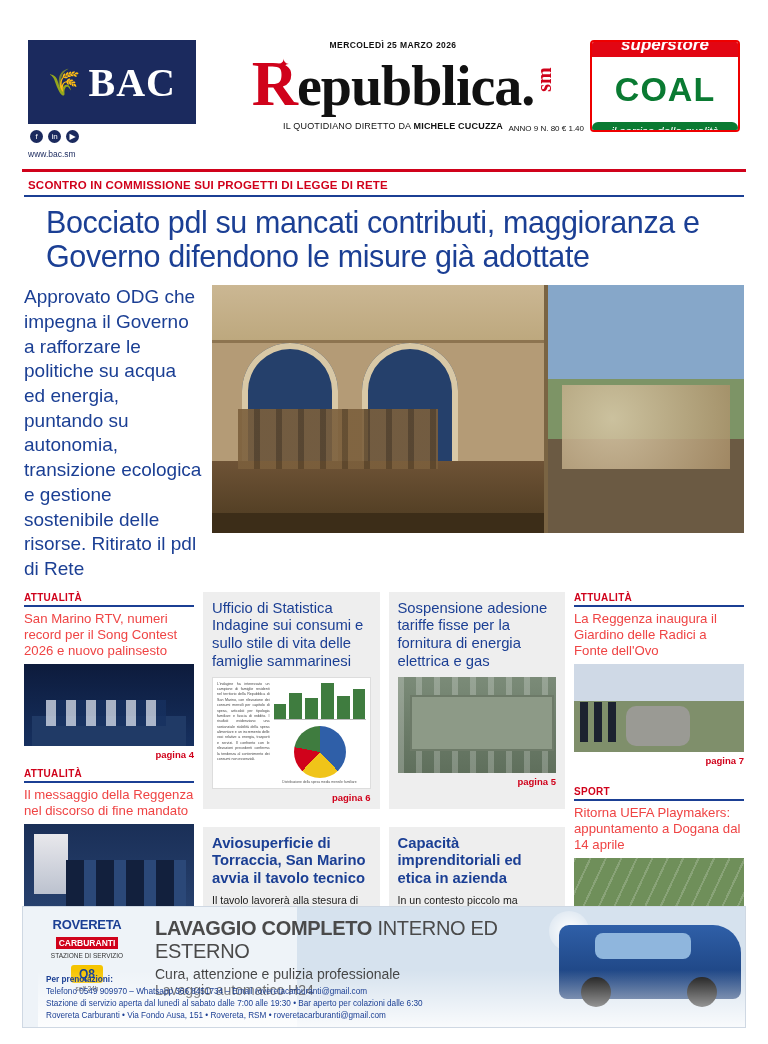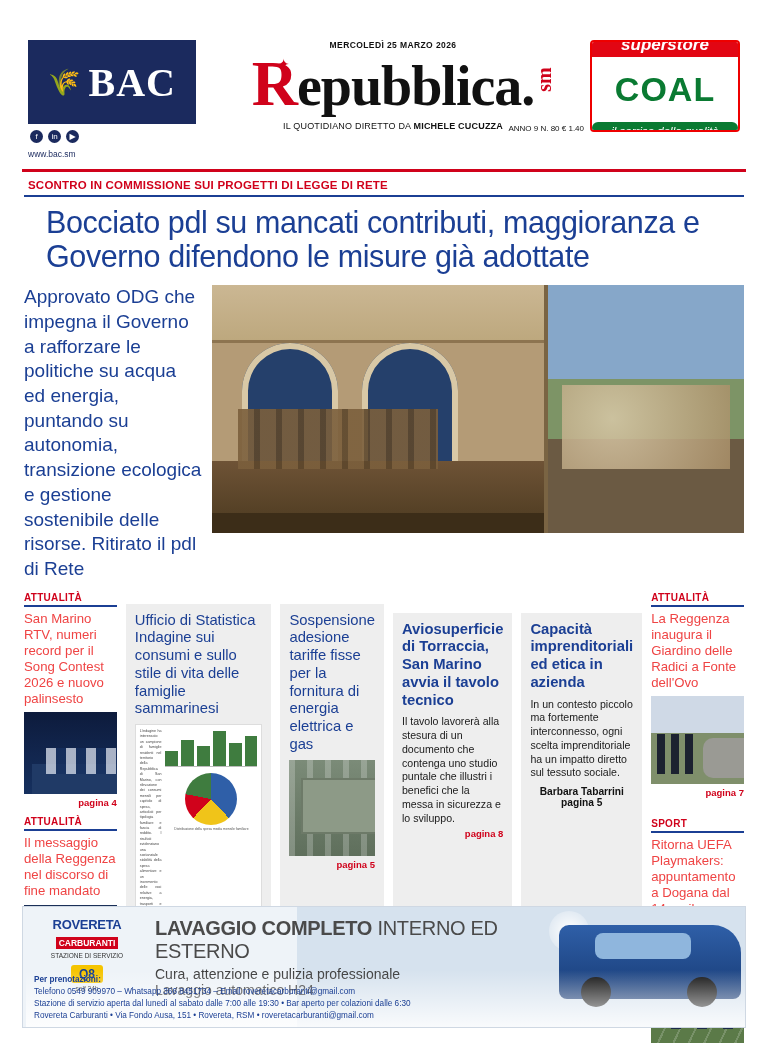--- a/index.html
+++ b/index.html
@@ -203,21 +203,21 @@
     position:absolute; right:4px; top:18px; width:182px; height:74px; border-radius:10px 28px 8px 8px;
     background:linear-gradient(#2f5fa8,#173a74);
   }
   .ad-car .car:before{content:"";position:absolute;left:36px;top:8px;width:96px;height:26px;
      border-radius:8px;background:#8fb6dd;}
   .ad-car .w1,.ad-car .w2{position:absolute;bottom:-8px;width:30px;height:30px;border-radius:50%;background:#111;}
   .ad-car .w1{left:22px;} .ad-car .w2{right:24px;}
   .ad-car .bubbles{position:absolute;left:-6px;top:4px;width:40px;height:40px;border-radius:50%;
      background:radial-gradient(circle,#fff,rgba(255,255,255,0));}
   .ad-foot {
-    position:absolute; left:3px; right:0; bottom:0; padding:4px 8px 5px 8px;
+    position:absolute; left:15px; right:0; bottom:0; padding:4px 8px 5px 8px;
     font-size:8.2px; color:#1b3f94; line-height:1.45;
     background:linear-gradient(rgba(255,255,255,0),rgba(255,255,255,.85));
   }
   .ad-foot .b { font-weight:bold; }
 </style>
 </head>
 <body>
 
 <div class="page">
 
@@ -291,21 +291,21 @@
 
       <div style="margin-top:8px;">
         <div class="cat">ATTUALITÀ</div>
         <div class="cat-rule"></div>
         <div class="art-title">Il messaggio della Reggenza nel discorso di fine mandato</div>
         <div class="thumb th-regg"></div>
         <div class="pagina">pagina 3</div>
       </div>
     </div>
 
-    <div class="col-mid" style="flex-direction:row;margin-top:12px;">
+    <div class="col-mid" style="flex-direction:column;">
       <div style="display:flex; gap:9px;">
         <div class="card">
           <div class="t">Ufficio di Statistica Indagine sui consumi e sullo stile di vita delle famiglie sammarinesi</div>
           <div class="chart-box">
             <div class="chart-text">L'indagine ha interessato un campione di famiglie residenti nel territorio della Repubblica di San Marino, con rilevazione dei consumi mensili per capitolo di spesa, articolati per tipologia familiare e fascia di reddito. I risultati evidenziano una sostanziale stabilità della spesa alimentare e un incremento delle voci relative a energia, trasporti e servizi. Il confronto con le rilevazioni precedenti conferma la tendenza al contenimento dei consumi non essenziali.</div>
             <div class="chart-vis">
               <div class="mini-bars">
                 <i style="height:40%"></i>
                   <i style="height:70%"></i>
                   <i style="height:55%"></i>

